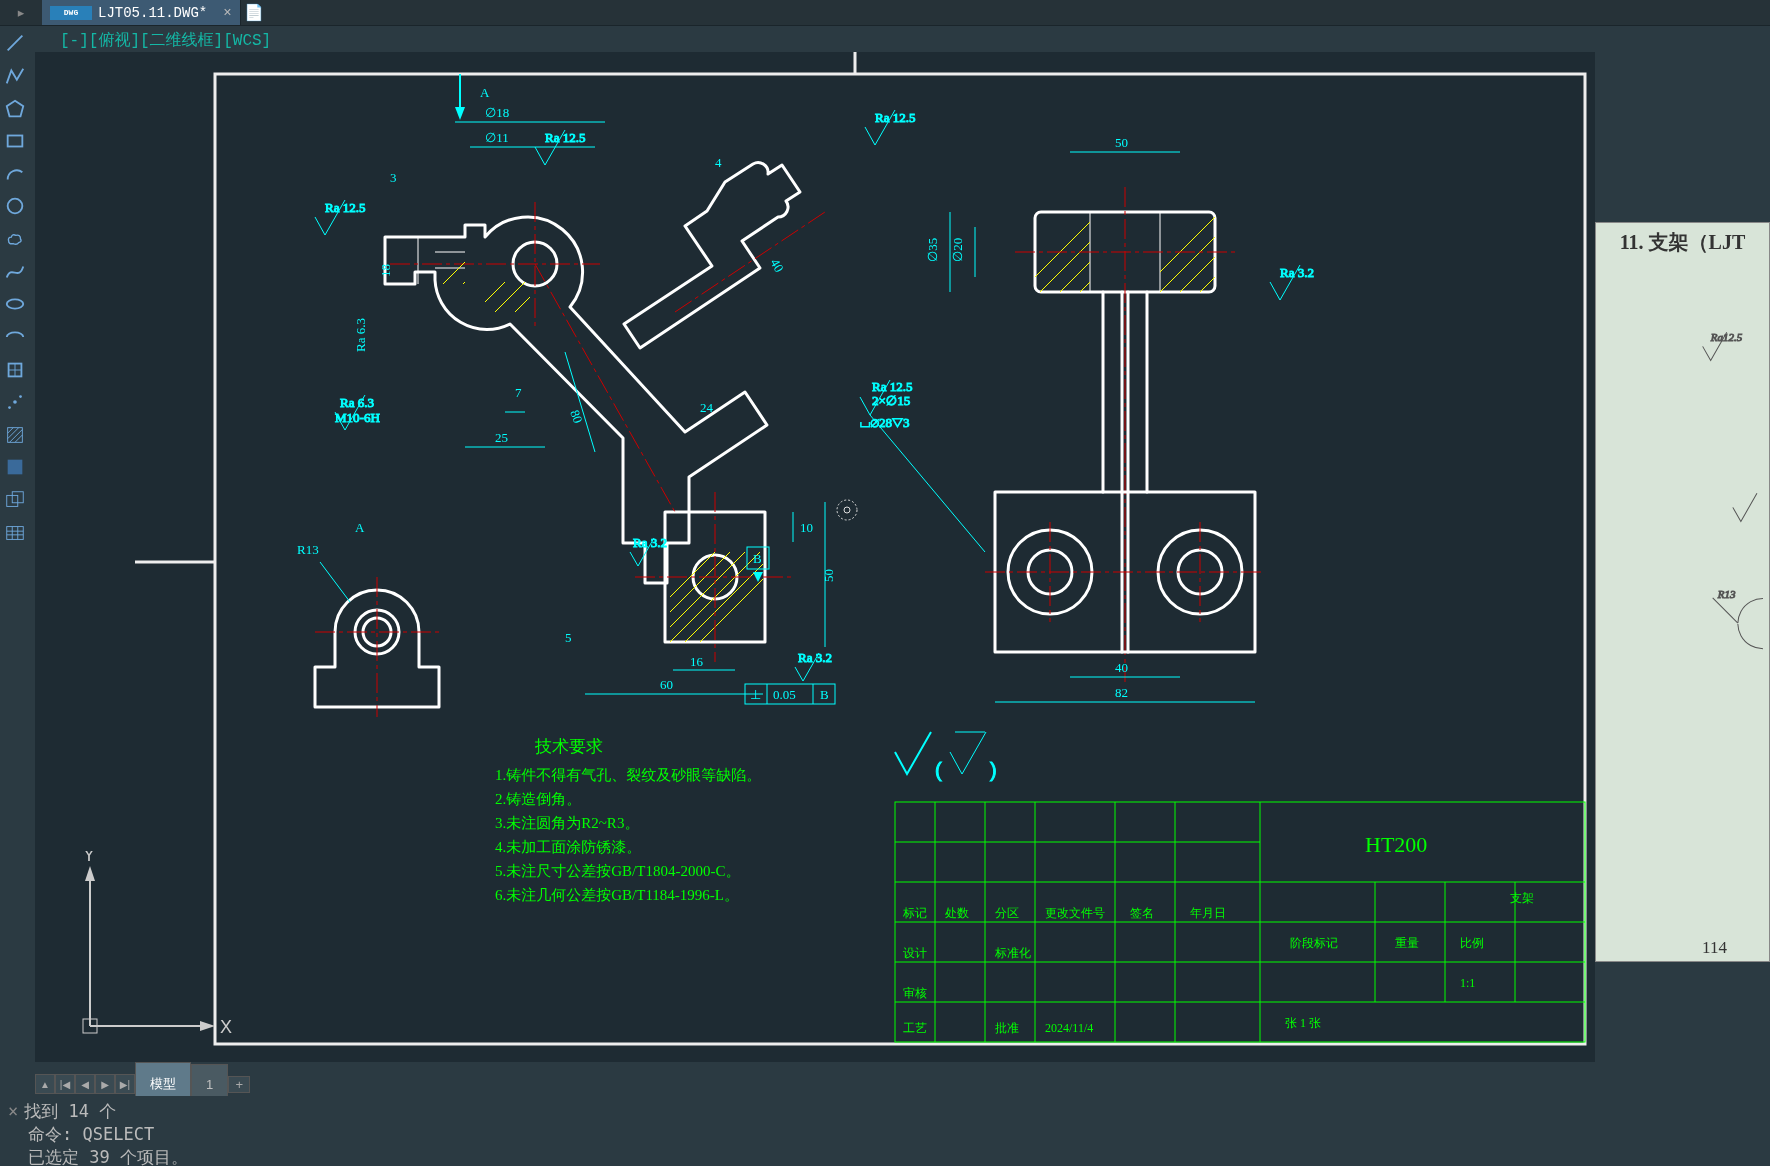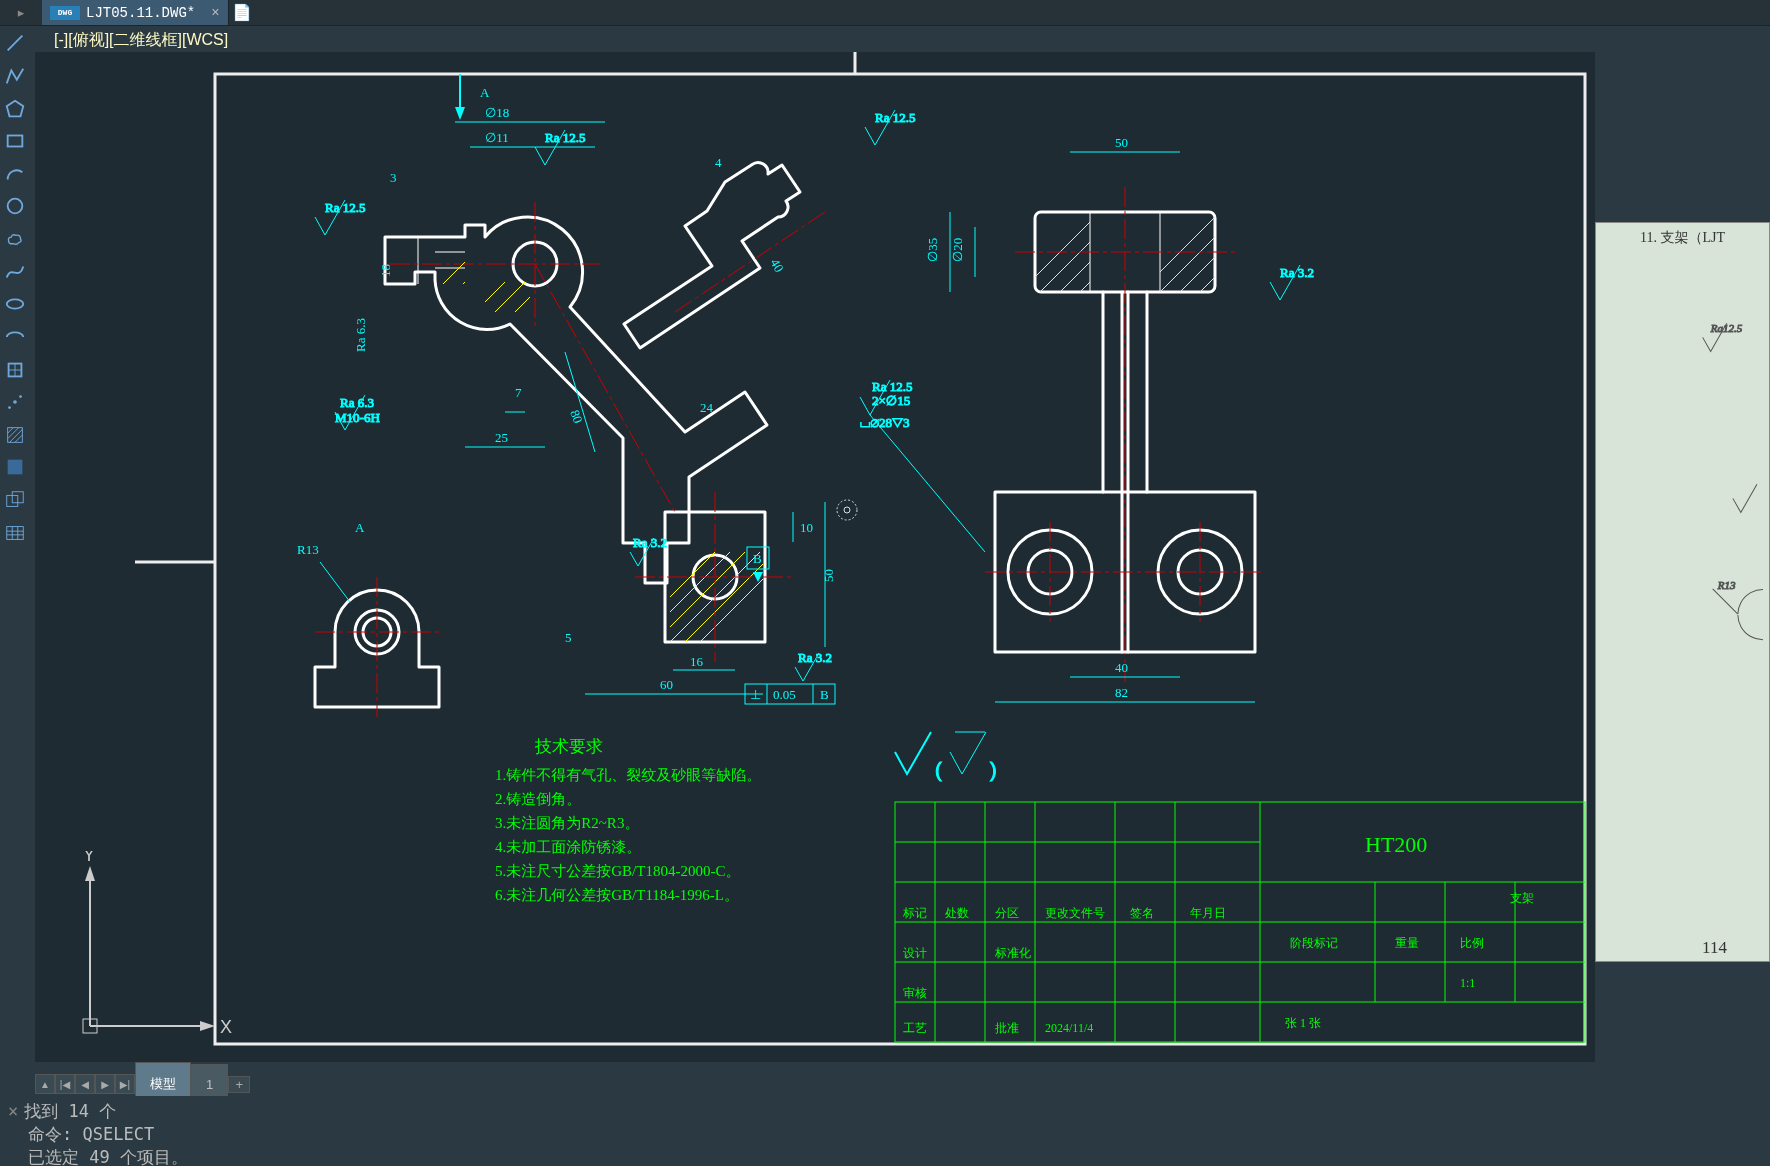--- a/index.html
+++ b/index.html
@@ -28,21 +28,21 @@
   height: 100%;
   padding: 0 8px;
   background: #34495e;
   border-right: 1px solid #1a252b;
   gap: 6px;
   font-size: 14px;
   font-family: "Courier New", monospace;
 }
 .tab.active { background: #3d5a73; color: #fff; }
 .tab .dwg-icon {
-  width: 30px; height: 14px;
+  width: 42px; height: 14px;
   background: #2980b9;
   border-radius: 0;
   display: inline-flex;
   align-items: center; justify-content: center;
   font-size: 8px; color: #fff; font-weight: bold;
 }
 .tab .close { margin-left: 10px; color: #bbb; }
 .new-tab {
   width: 28px; height: 100%;
   display: flex; align-items: center; justify-content: center;
@@ -64,24 +64,24 @@
 .tool-btn {
   width: 30px; height: 28px;
   display: flex; align-items: center; justify-content: center;
   color: #6fa8dc;
 }
 .tool-btn svg { width: 22px; height: 22px; }
 
 
 .view-labels {
   position: absolute;
-  top: 30px; left: 54px;
-  font-family: Liberation Sans, sans-serif;
+  top: 30px; left: 60px;
+  font-family: Liberation Mono, monospace;
   font-size: 16px;
-  color: #fef9c3;
+  color: #14b8a6;
 }
 
 
 .canvas {
   position: absolute;
   left: 35px; top: 52px;
   width: 1560px; height: 1010px;
   background: #1e2b33;
 }
 .canvas svg { width: 100%; height: 100%; }
@@ -106,21 +106,21 @@
   right: 0; top: 222px;
   width: 175px;
   height: 740px;
   background: #d8e4d8;
   border: 1px solid #888;
   padding: 6px;
   color: #333;
   font-family: SimSun;
 }
 .preview-title {
-  font-size: 14px; font-weight: normal;
+  font-size: 20px; font-weight: bold;
   text-align: center;
   margin-bottom: 30px;
 }
 .preview svg { width: 100%; }
 .preview-num {
   position: absolute;
   bottom: 3px; left: 50%;
   transform: translateX(-50%);
   font-size: 17px;
   margin-left: 32px;
@@ -593,14 +593,14 @@
   <div class="lt-nav">▶</div>
   <div class="lt-nav">▶|</div>
   <div class="lt-tab active">模型</div>
   <div class="lt-tab">1</div>
   <div class="lt-add">+</div>
 </div>
 
 <div class="cmdline">
   <div><span class="x">×</span><span>找到 14 个</span></div>
   <div style="padding-left:20px;"><span>命令: QSELECT</span></div>
-  <div style="padding-left:20px;"><span>已选定 49 个项目。</span></div>
+  <div style="padding-left:20px;"><span>已选定 39 个项目。</span></div>
 </div>
 
 </body></html>

